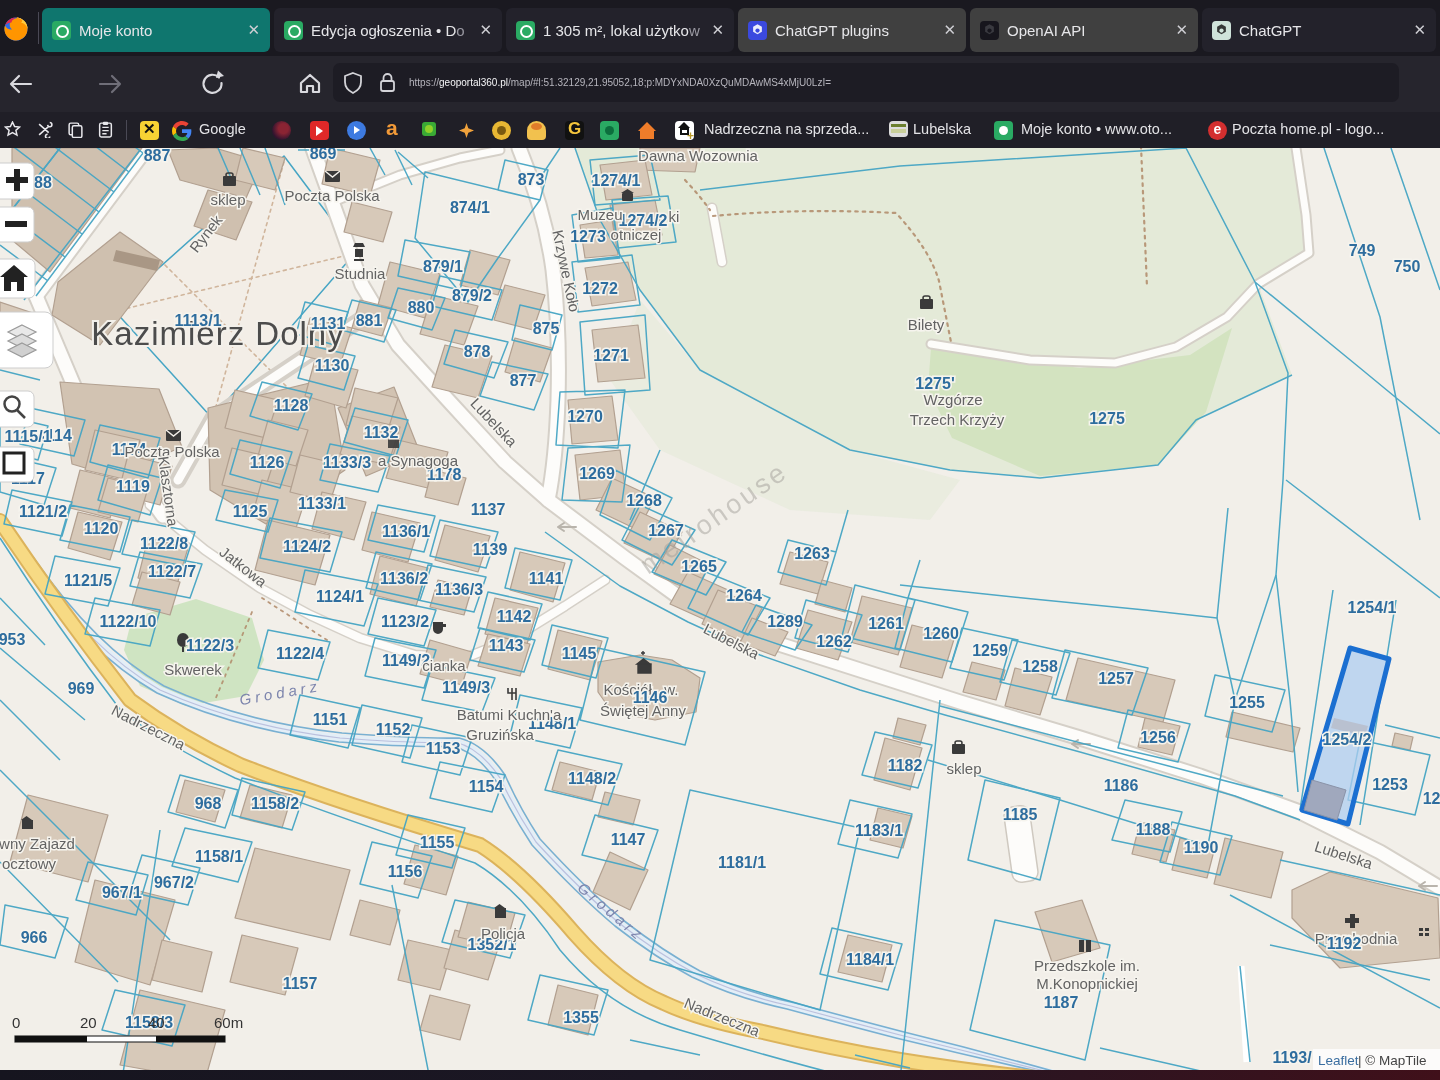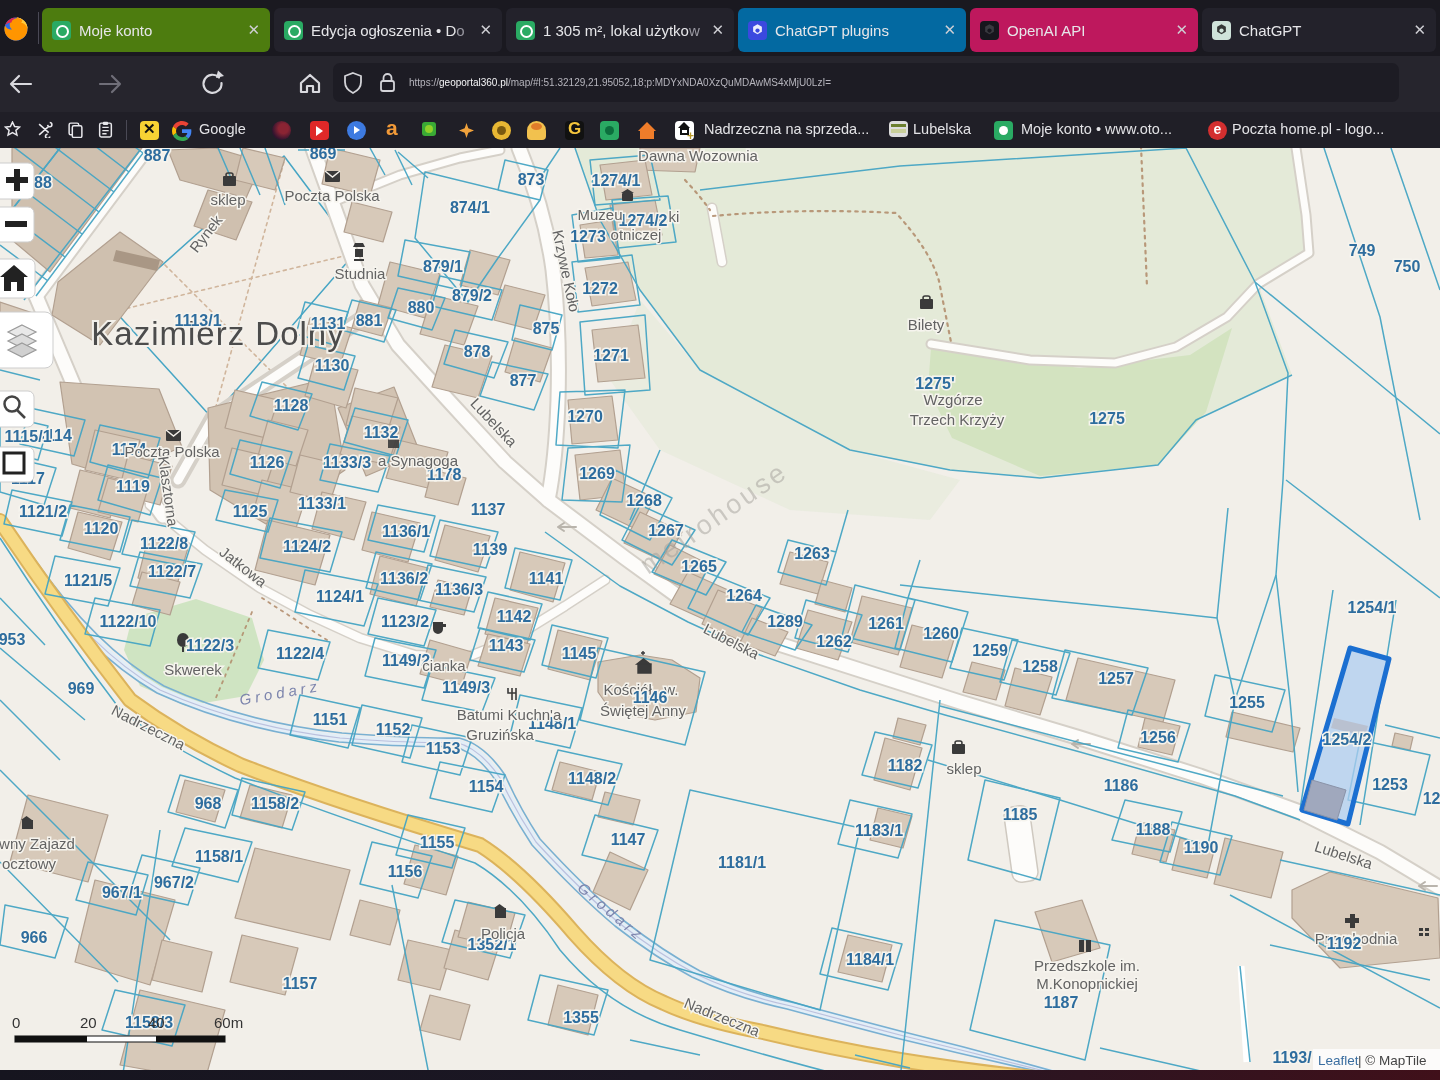--- a/index.html
+++ b/index.html
@@ -456,52 +456,52 @@
 </div>
 <div id="chrome">
 <div id="tabbar">
  <svg width="30" height="30" style="position:absolute;left:1px;top:13px" viewBox="0 0 30 30">
   <circle cx="15" cy="16" r="11.5" fill="#2c6be8"></circle>
   <path d="M15 4.5 a11.5 11.5 0 1 1 -11 8 c1.5 3 4 4.5 7 4 c-2.5-2-3-5-1.5-7.5 c2-3.5 5.5-3 8-5z" fill="#ff9500"></path>
   <path d="M15 4.5 a11.5 11.5 0 0 1 11.5 11.5 c-1-4-3.5-6-6.5-6.5 c2.5-1.5 1-4-5-5z" fill="#ffcb3d"></path>
   <path d="M4 12.5 c2-5 6-8 11-8 c-3 1.5-4 3-4.5 5 c-2.5 0-5 1-6.5 3z" fill="#e22850"></path>
  </svg>
  <div style="position:absolute;left:38px;top:12px;width:1px;height:32px;background:#4a4955"></div>
- <div class="tab" style="left:42px;width:228px;background:#4d7c0f;">
+ <div class="tab" style="left:42px;width:228px;background:#0f766e;">
    <div class="fav" style="background:#2aaa63;position:relative">
           <div style="position:absolute;left:4px;top:4px;width:9px;height:9px;border:2px solid #fff;border-radius:50%"></div>
         </div>
    <div class="ttl">Moje konto</div>
         <div class="x">✕</div>
  </div>
  <div class="tab" style="left:274px;width:228px;background:#23222b;">
    <div class="fav" style="background:#2aaa63;position:relative">
           <div style="position:absolute;left:4px;top:4px;width:9px;height:9px;border:2px solid #fff;border-radius:50%"></div>
         </div>
    <div class="ttl">Edycja ogłoszenia • D<span style="color:#9a99a2">o</span></div>
         <div class="x">✕</div>
  </div>
  <div class="tab" style="left:506px;width:228px;background:#23222b;">
    <div class="fav" style="background:#2aaa63;position:relative">
           <div style="position:absolute;left:4px;top:4px;width:9px;height:9px;border:2px solid #fff;border-radius:50%"></div>
         </div>
    <div class="ttl">1 305 m², lokal użytko<span style="color:#9a99a2">w</span></div>
         <div class="x">✕</div>
  </div>
- <div class="tab" style="left:738px;width:228px;background:#0369a1;">
+ <div class="tab" style="left:738px;width:228px;background:#404040;">
    <div class="fav" style="background:#3b49df;position:relative">
           <svg width="15" height="15" style="position:absolute;left:2px;top:2px" viewBox="0 0 24 24">
             <path fill="#fff" d="M12 2l7 4v8l-7 4-7-4V6z" opacity=".9"></path>
             <circle cx="12" cy="12" r="3.4" fill="#3b49df"></circle>
           </svg>
         </div>
    <div class="ttl">ChatGPT plugins</div>
         <div class="x">✕</div>
  </div>
- <div class="tab" style="left:970px;width:228px;background:#be185d;">
+ <div class="tab" style="left:970px;width:228px;background:#404040;">
    <div class="fav" style="background:#17161d;position:relative">
           <svg width="15" height="15" style="position:absolute;left:2px;top:2px" viewBox="0 0 24 24">
             <path fill="#3a3a40" d="M12 2l7 4v8l-7 4-7-4V6z"></path>
             <circle cx="12" cy="12" r="3.4" fill="#17161d"></circle>
           </svg>
         </div>
    <div class="ttl">OpenAI API</div>
         <div class="x">✕</div>
  </div>
  <div class="tab" style="left:1202px;width:234px;background:#23222b;">

